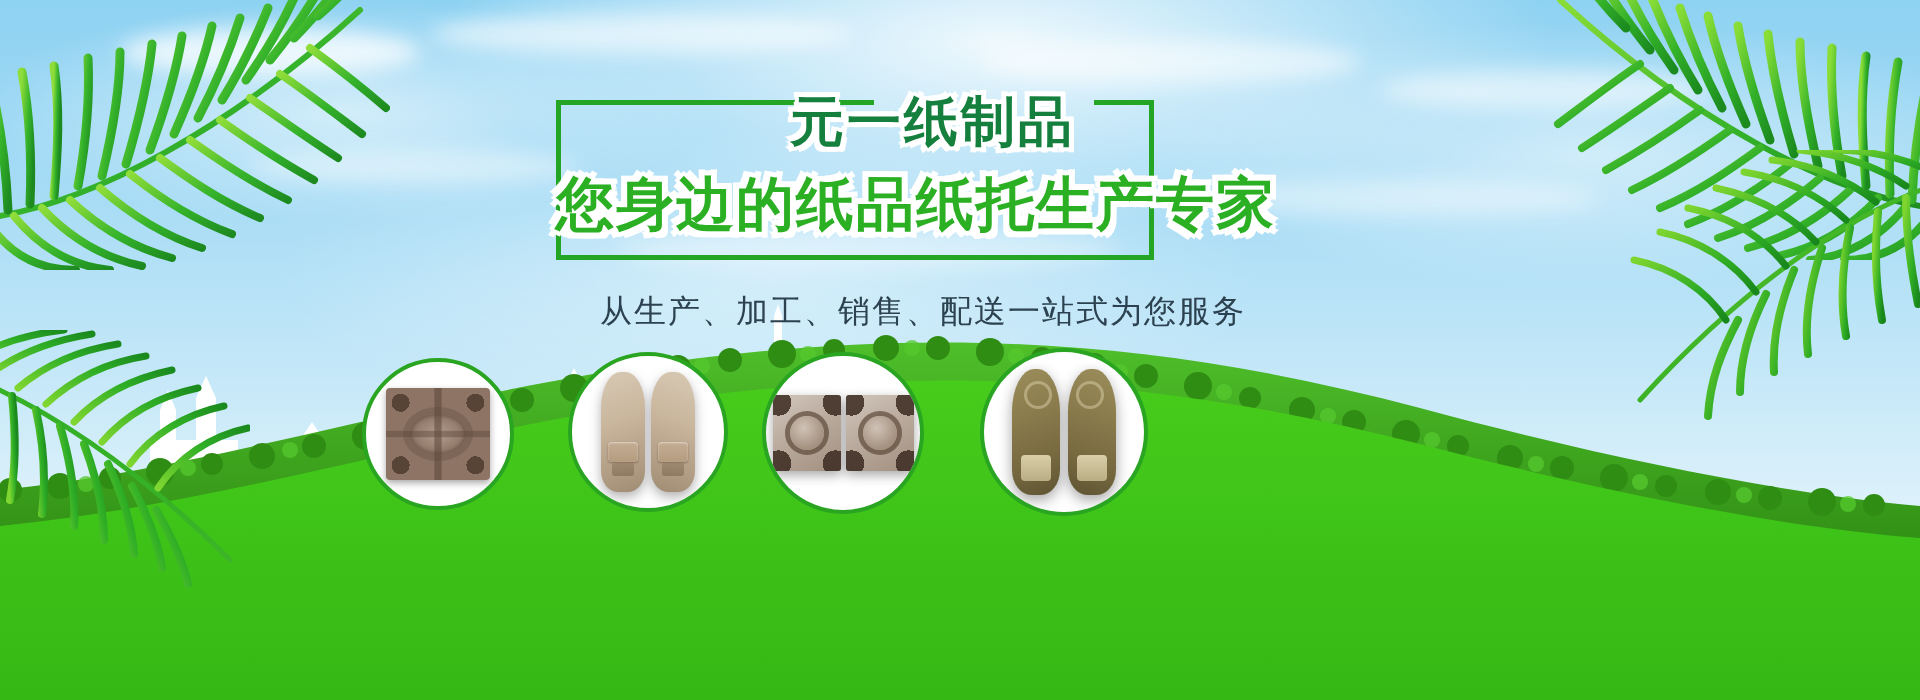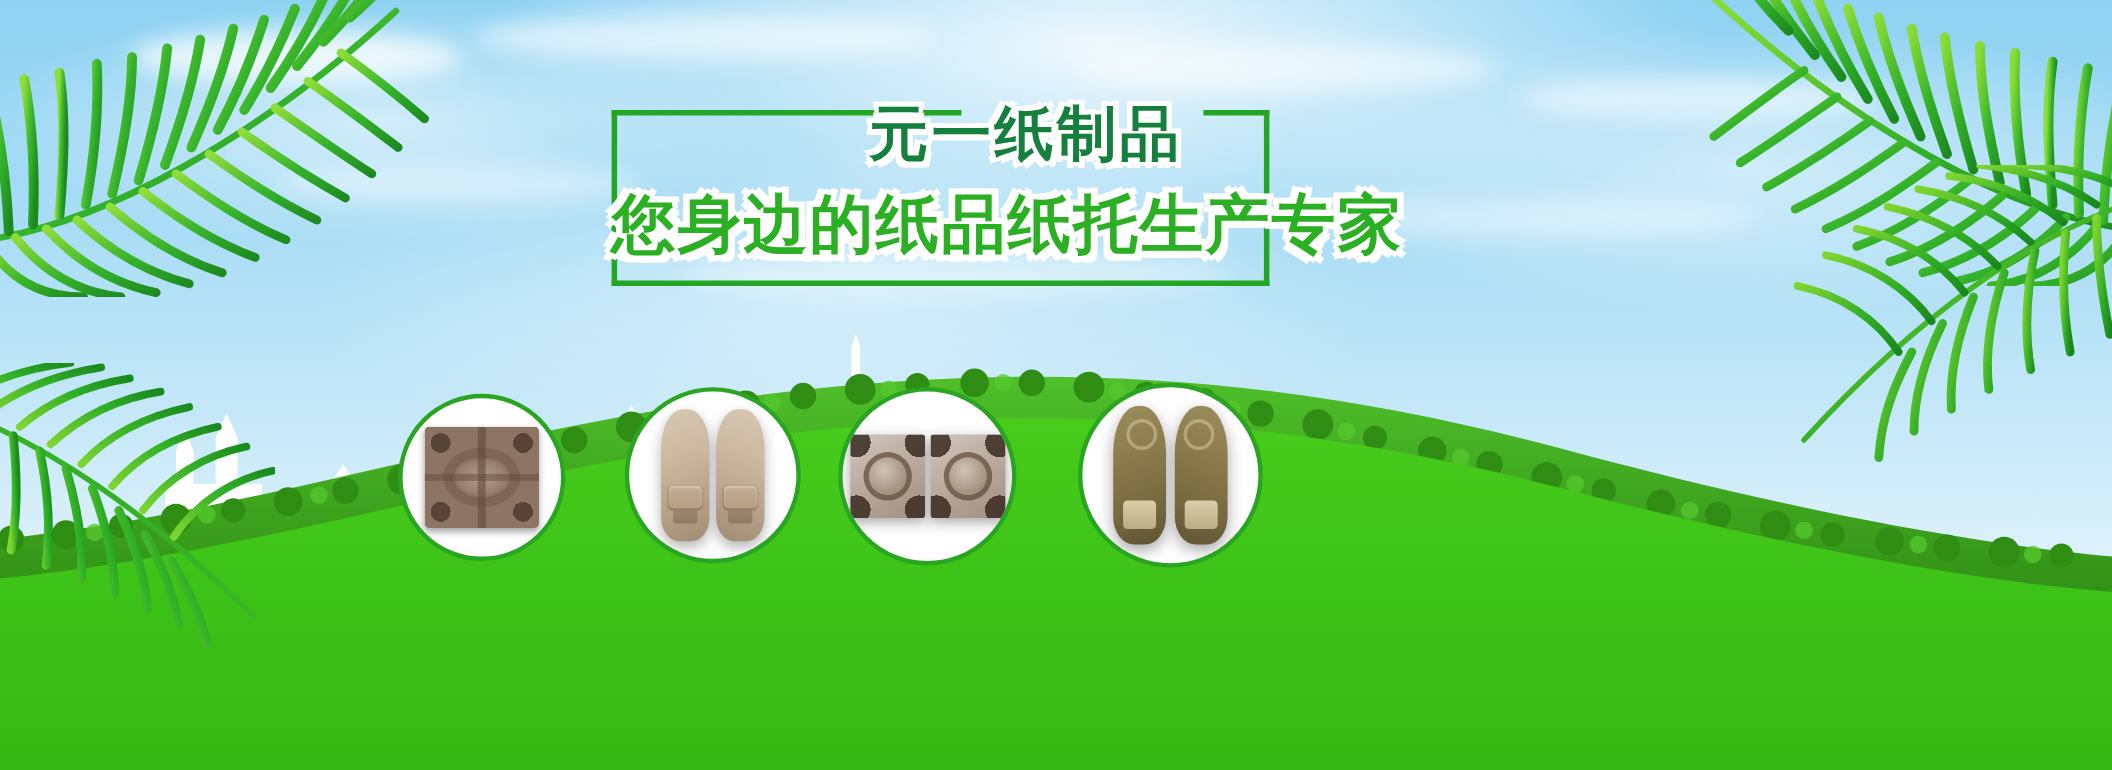--- a/index.html
+++ b/index.html
@@ -323,20 +323,21 @@
 
     <path d="M0 246 C 240 222, 440 150, 700 116 C 960 84, 1180 102, 1420 164 C 1620 216, 1790 248, 1920 258 L1920 420 L0 420 Z" fill="url(#hg)"></path>
   </svg>
 
   <div class="frame"></div>
 
   <div class="title-1">元一纸制品</div>
 
   <div class="title-2">您身边的纸品纸托生产专家</div>
 
+  <div class="subtitle">从生产、加工、销售、配送一站式为您服务</div>
 
   <div class="circle" style="left:362px;top:358px;width:152px;height:152px;">
     <div class="prod">
       <div class="tray"></div>
     </div>
   </div>
 
   <div class="circle" style="left:568px;top:352px;width:160px;height:160px;">
     <div class="prod shoe-pair">
       <div class="shoe"></div>

